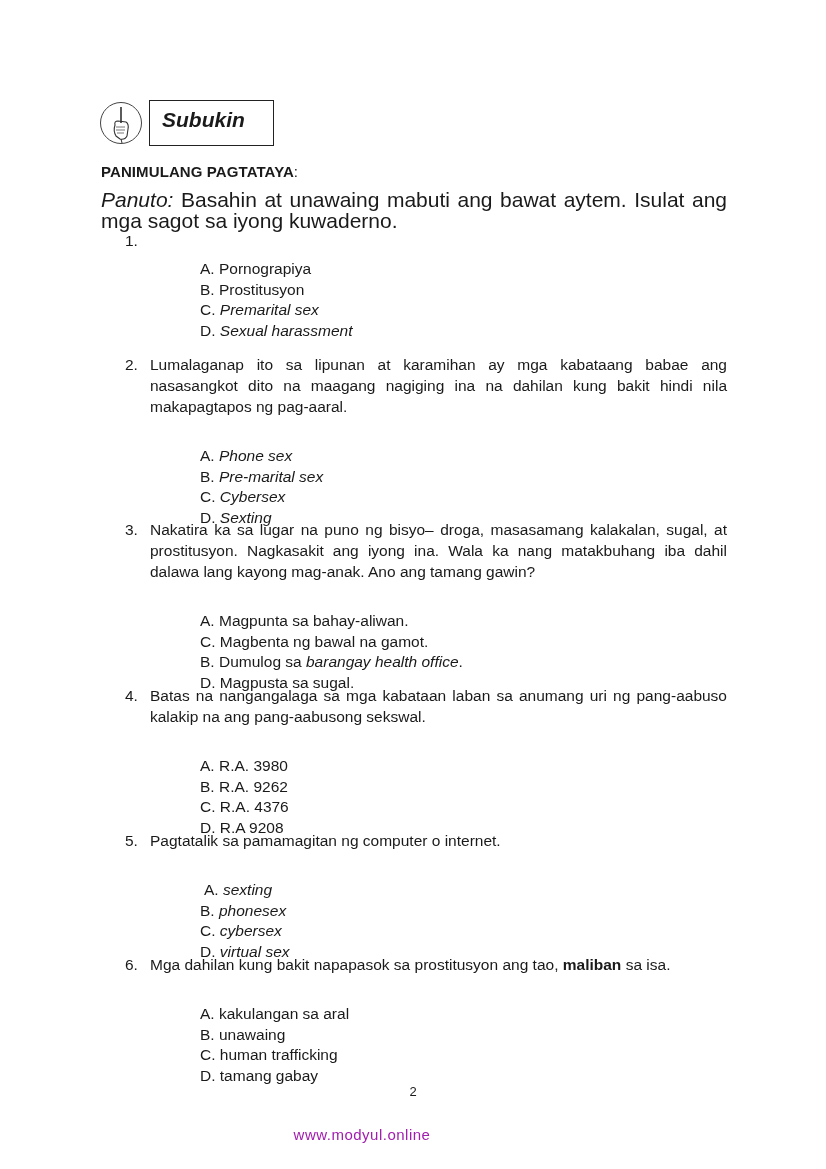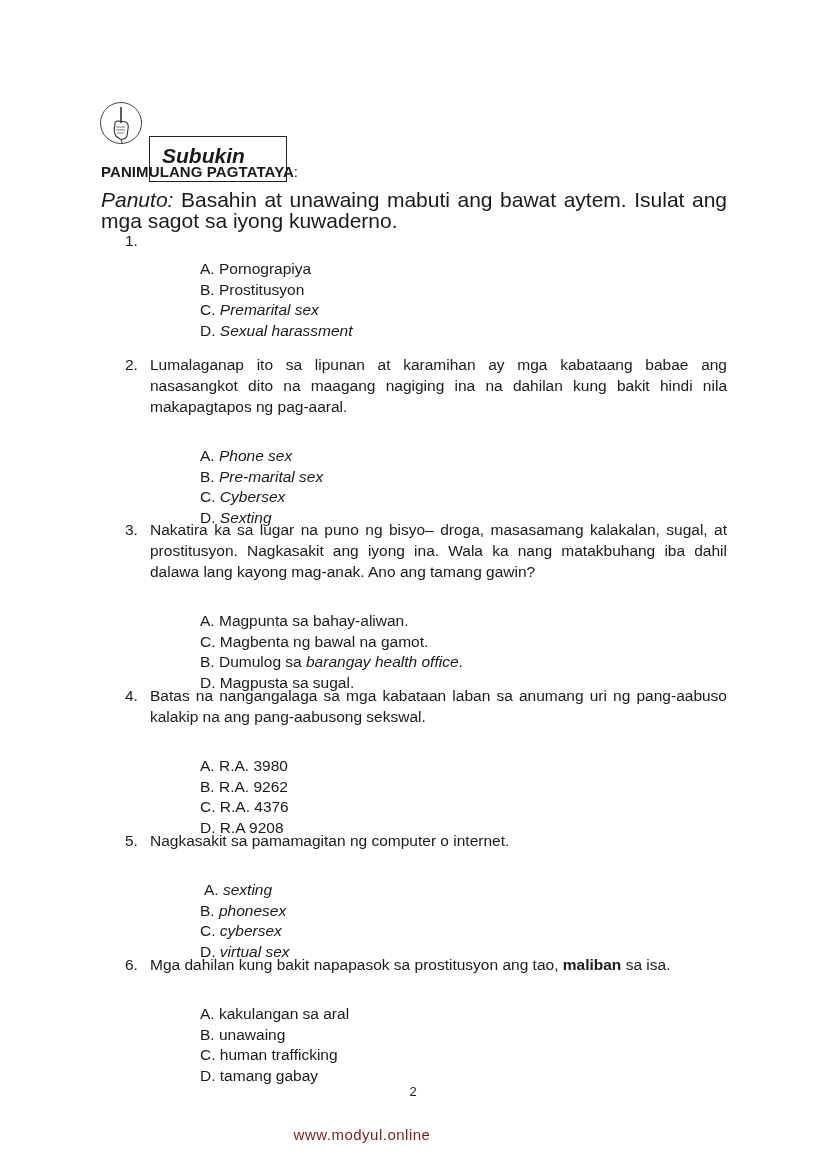--- a/index.html
+++ b/index.html
@@ -2,41 +2,41 @@
 <html><head>
 <meta charset="utf-8">
 <style>
   html, body { margin: 0; padding: 0; background: #ffffff; }
   body { width: 826px; height: 1169px; position: relative; overflow: hidden;
          font-family: "Liberation Sans", sans-serif; color: #1a1a1a; }
   .header { position: absolute; left: 100px; top: 100px; height: 46px; }
   .icon-circle { position: absolute; left: 0; top: 2px; width: 42px; height: 42px;
                  border: 1px solid #444; border-radius: 50%; box-sizing: border-box; }
   .icon-circle svg { position: absolute; left: 0; top: 0; }
-  .title-box { position: absolute; left: 49px; top: 0; width: 138px; height: 46px;
-               border: 1px solid #222; box-sizing: border-box; margin-top: 36px; }
+  .title-box { position: absolute; left: 49px; top: 0; width: 125px; height: 46px;
+               border: 1px solid #222; box-sizing: border-box; }
   .title-box span { position: absolute; left: 12px; top: 7px; font-size: 21px;
                     font-weight: bold; font-style: italic; }
   .section-label { position: absolute; left: 101px; top: 163px; font-size: 15px;
                    font-weight: bold; letter-spacing: 0.1px; }
   .section-label .colon { font-weight: normal; }
   .instructions { position: absolute; left: 101px; top: 189px; width: 626px;
                   font-size: 21px; line-height: 21px; text-align: justify; }
   .instructions i { font-style: italic; }
   .question { position: absolute; left: 125px; width: 602px; font-size: 15.5px; line-height: 21px; }
   .q-num { position: absolute; left: 0; top: 0; }
   .q-text { margin-left: 25px; text-align: justify; }
   .q-text b { font-weight: bold; }
   .choices { margin-left: 75px; margin-top: 28px; }
   .choice { height: 20.7px; white-space: nowrap; }
   .choice i { font-style: italic; }
   .page-num { position: absolute; left: 0; width: 826px; top: 1084px; text-align: center;
               font-size: 13px; }
   .watermark { position: absolute; left: 0; width: 724px; top: 1126px; text-align: center;
-               font-size: 15px; color: #7f1d1d; letter-spacing: 0.5px; }
+               font-size: 15px; color: #a21caf; letter-spacing: 0.5px; }
 </style>
 </head>
 <body>
 
 <div class="header">
   <div class="icon-circle">
     <svg width="42" height="42" viewBox="0 0 42 42">
       <line x1="20" y1="4" x2="20" y2="20" stroke="#333" stroke-width="1.6"></line>
       <path d="M14 22 Q13 18 17 18 L25 19 Q28 21 27 26 L26 33 Q24 37 19 36 L15 33 Q12 28 14 22 Z" fill="none" stroke="#333" stroke-width="1.1"></path>
       <path d="M15 24 L24 24 M15 27 L24 27 M16 30 L23 30" stroke="#555" stroke-width="0.8"></path>
@@ -90,21 +90,21 @@
   <div class="choices">
     <div class="choice"><span>A.</span> <span>R.A. 3980</span></div>
     <div class="choice"><span>B.</span> <span>R.A. 9262</span></div>
     <div class="choice"><span>C.</span> <span>R.A. 4376</span></div>
     <div class="choice"><span>D.</span> <span>R.A 9208</span></div>
   </div>
 </div>
 
 <div class="question" style="top:830px;">
   <span class="q-num">5.</span>
-  <div class="q-text">Nagkasakit sa pamamagitan ng computer o internet.</div>
+  <div class="q-text">Pagtatalik sa pamamagitan ng computer o internet.</div>
   <div class="choices">
     <div class="choice" style="padding-left:4px;"><span>A.</span> <i>sexting</i></div>
     <div class="choice"><span>B.</span> <i>phonesex</i></div>
     <div class="choice"><span>C.</span> <i>cybersex</i></div>
     <div class="choice"><span>D.</span> <i>virtual sex</i></div>
   </div>
 </div>
 
 <div class="question" style="top:954px;">
   <span class="q-num">6.</span>

